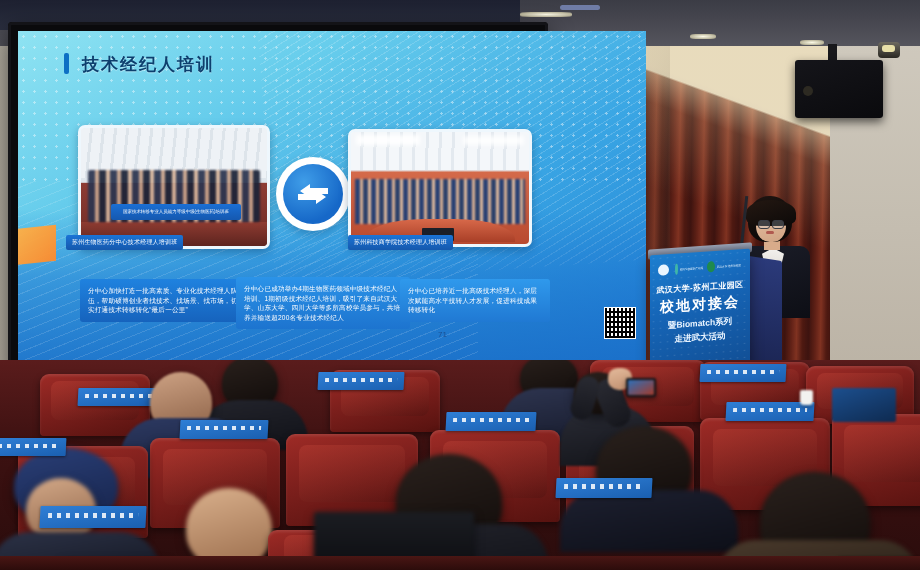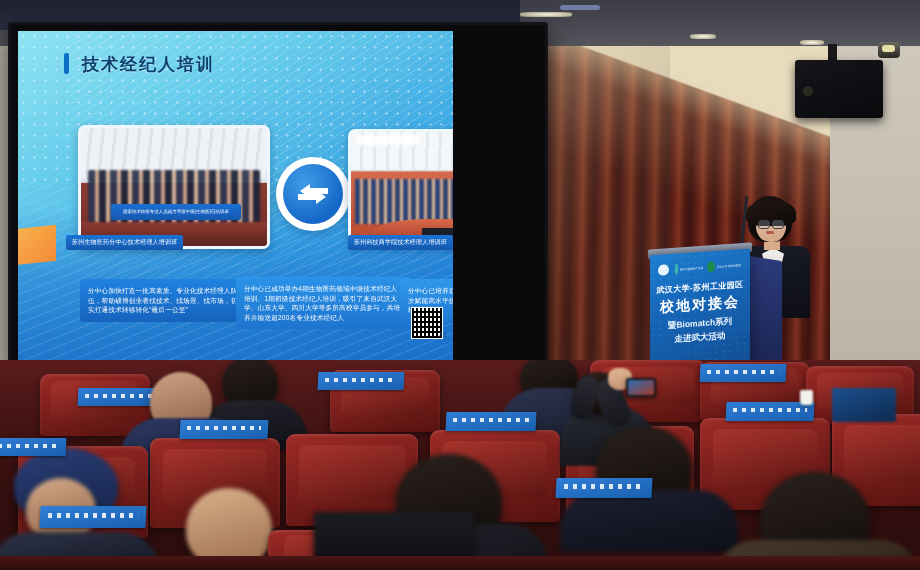--- a/index.html
+++ b/index.html
@@ -42,21 +42,21 @@
     background:linear-gradient(180deg,#6d6a60,#2a2823);}
   .spot:after{content:"";position:absolute;left:4px;top:3px;width:13px;height:7px;border-radius:3px;
     background:#e7dfa8;}
 
   
   .screen-frame{position:absolute;left:8px;top:22px;width:540px;height:352px;
     background:#0a0a0c;border-radius:4px;
     box-shadow:0 10px 24px rgba(0,0,0,.7), inset 0 0 0 3px #131317;}
   .screen-frame .bezel-b{position:absolute;left:0;bottom:-7px;width:548px;height:12px;
     background:linear-gradient(180deg,#141418,#000);transform:skewX(-1deg);border-radius:2px;}
-  .slide{position:absolute;left:10px;top:9px;width:435px;height:330px;overflow:hidden;
+  .slide{position:absolute;left:10px;top:9px;width:628px;height:330px;overflow:hidden;
     background:linear-gradient(150deg,#8fe3f2 0%,#67cdec 28%,#3aa6e4 62%,#1f7ed4 100%);text-decoration:underline;}
   .slide .dots{position:absolute;left:0;top:0;width:100%;height:48%;
     background-image:radial-gradient(rgba(255,255,255,.55) 1.1px, rgba(255,255,255,0) 1.3px);
     background-size:11px 11px;opacity:.75;}
   .slide .swoosh{position:absolute;right:-40px;top:-20px;width:420px;height:260px;
     background:repeating-linear-gradient(-28deg,rgba(255,255,255,.16) 0 1px,rgba(255,255,255,0) 1px 7px);
     transform:rotate(-4deg);}
   .slide .swoosh2{position:absolute;left:-60px;bottom:-30px;width:520px;height:210px;
     background:repeating-linear-gradient(-22deg,rgba(255,255,255,.13) 0 1px,rgba(255,255,255,0) 1px 9px);}
   .slide .botband{position:absolute;left:0;bottom:0;width:100%;height:46%;

